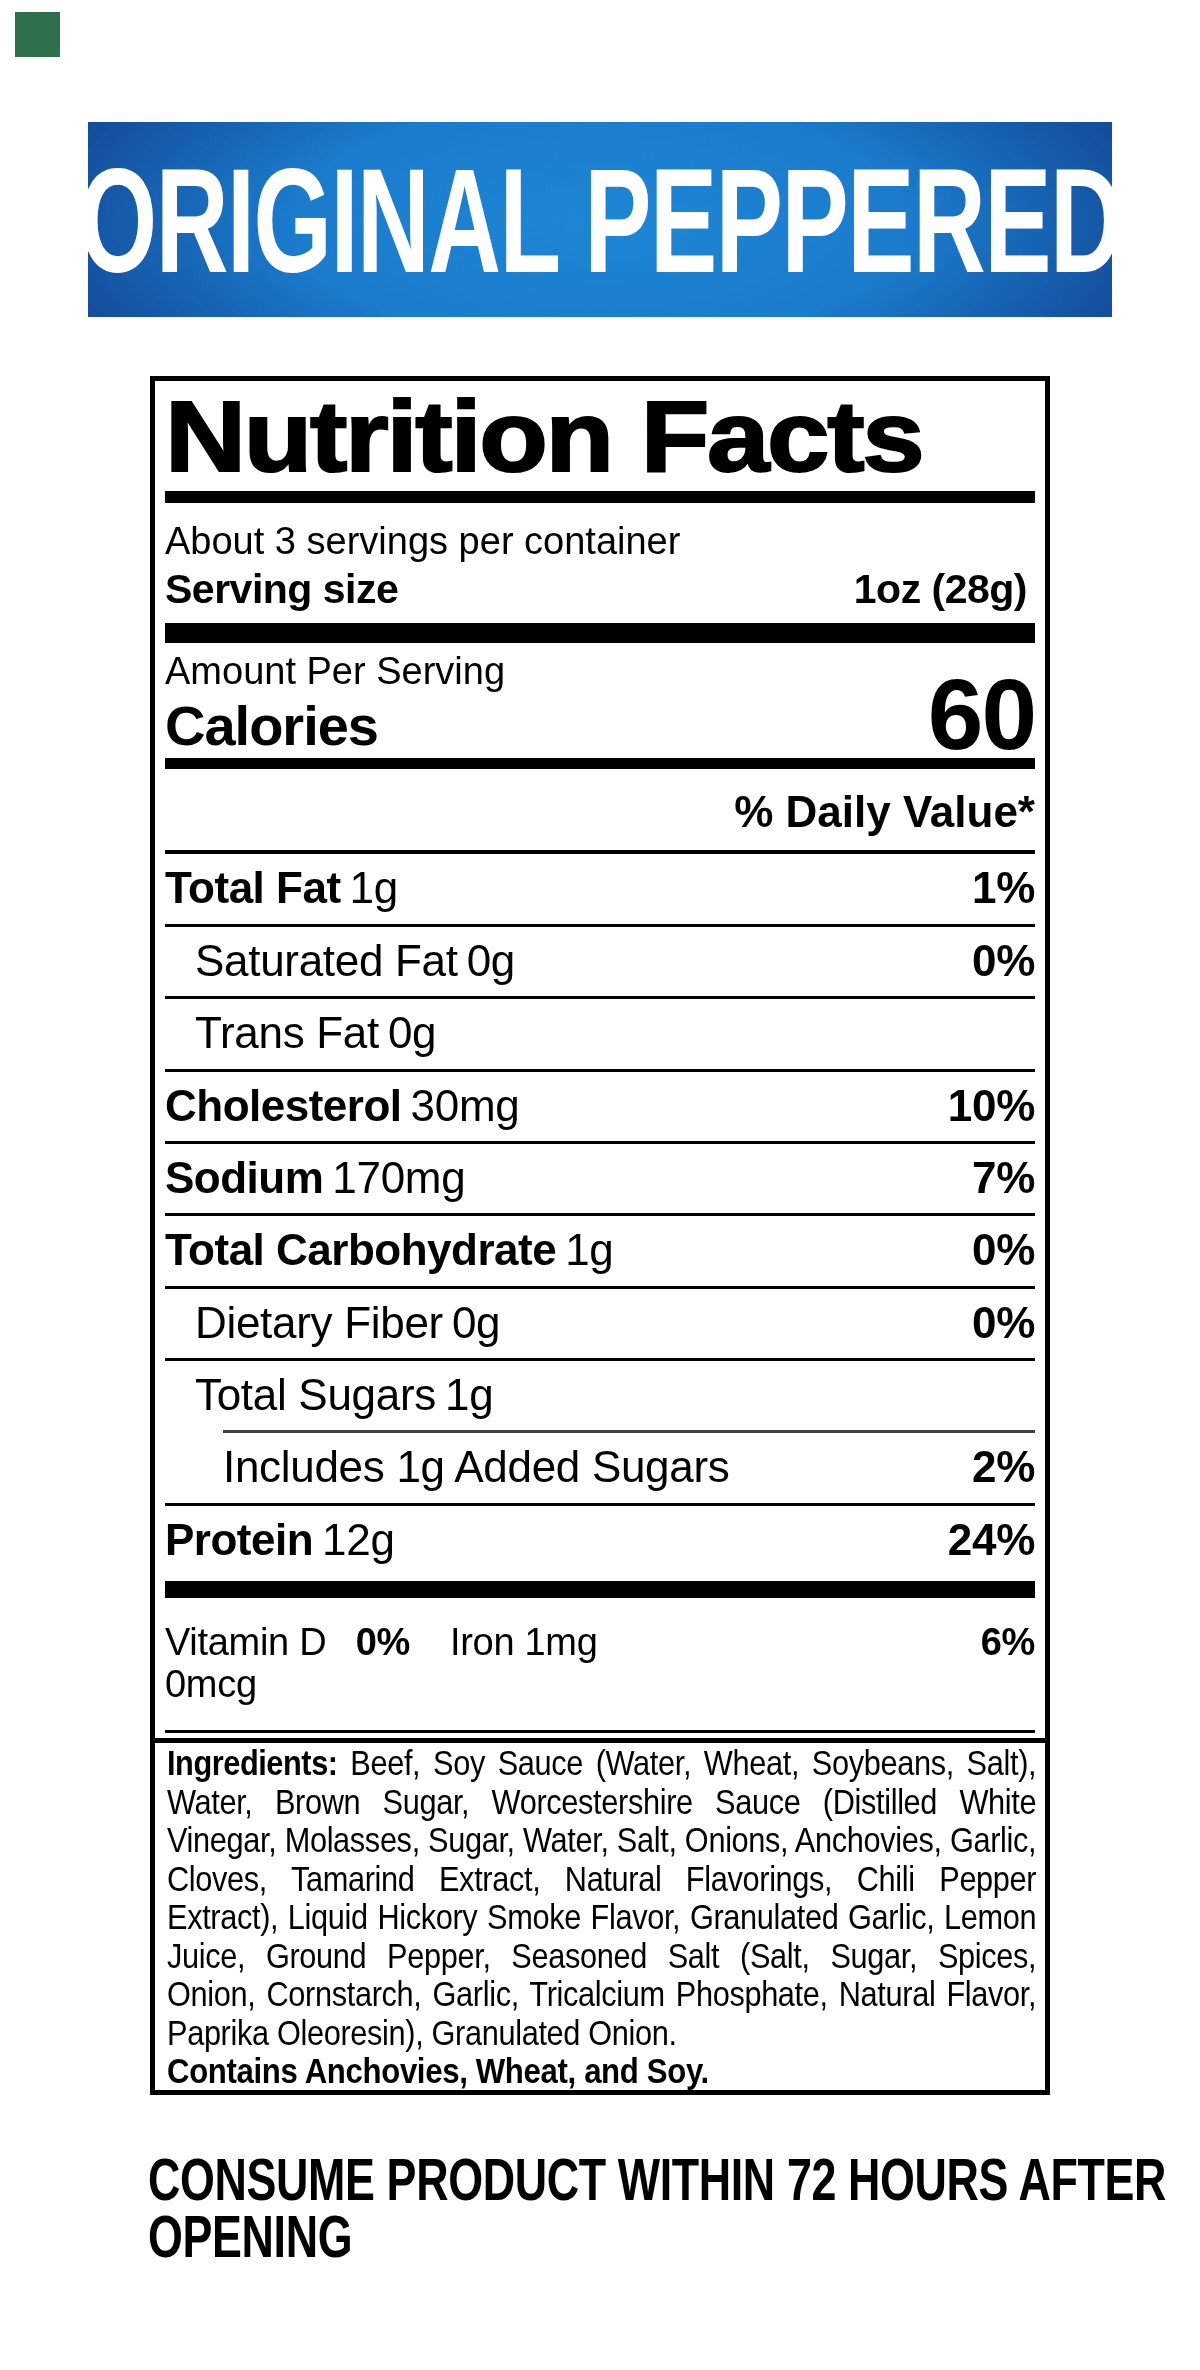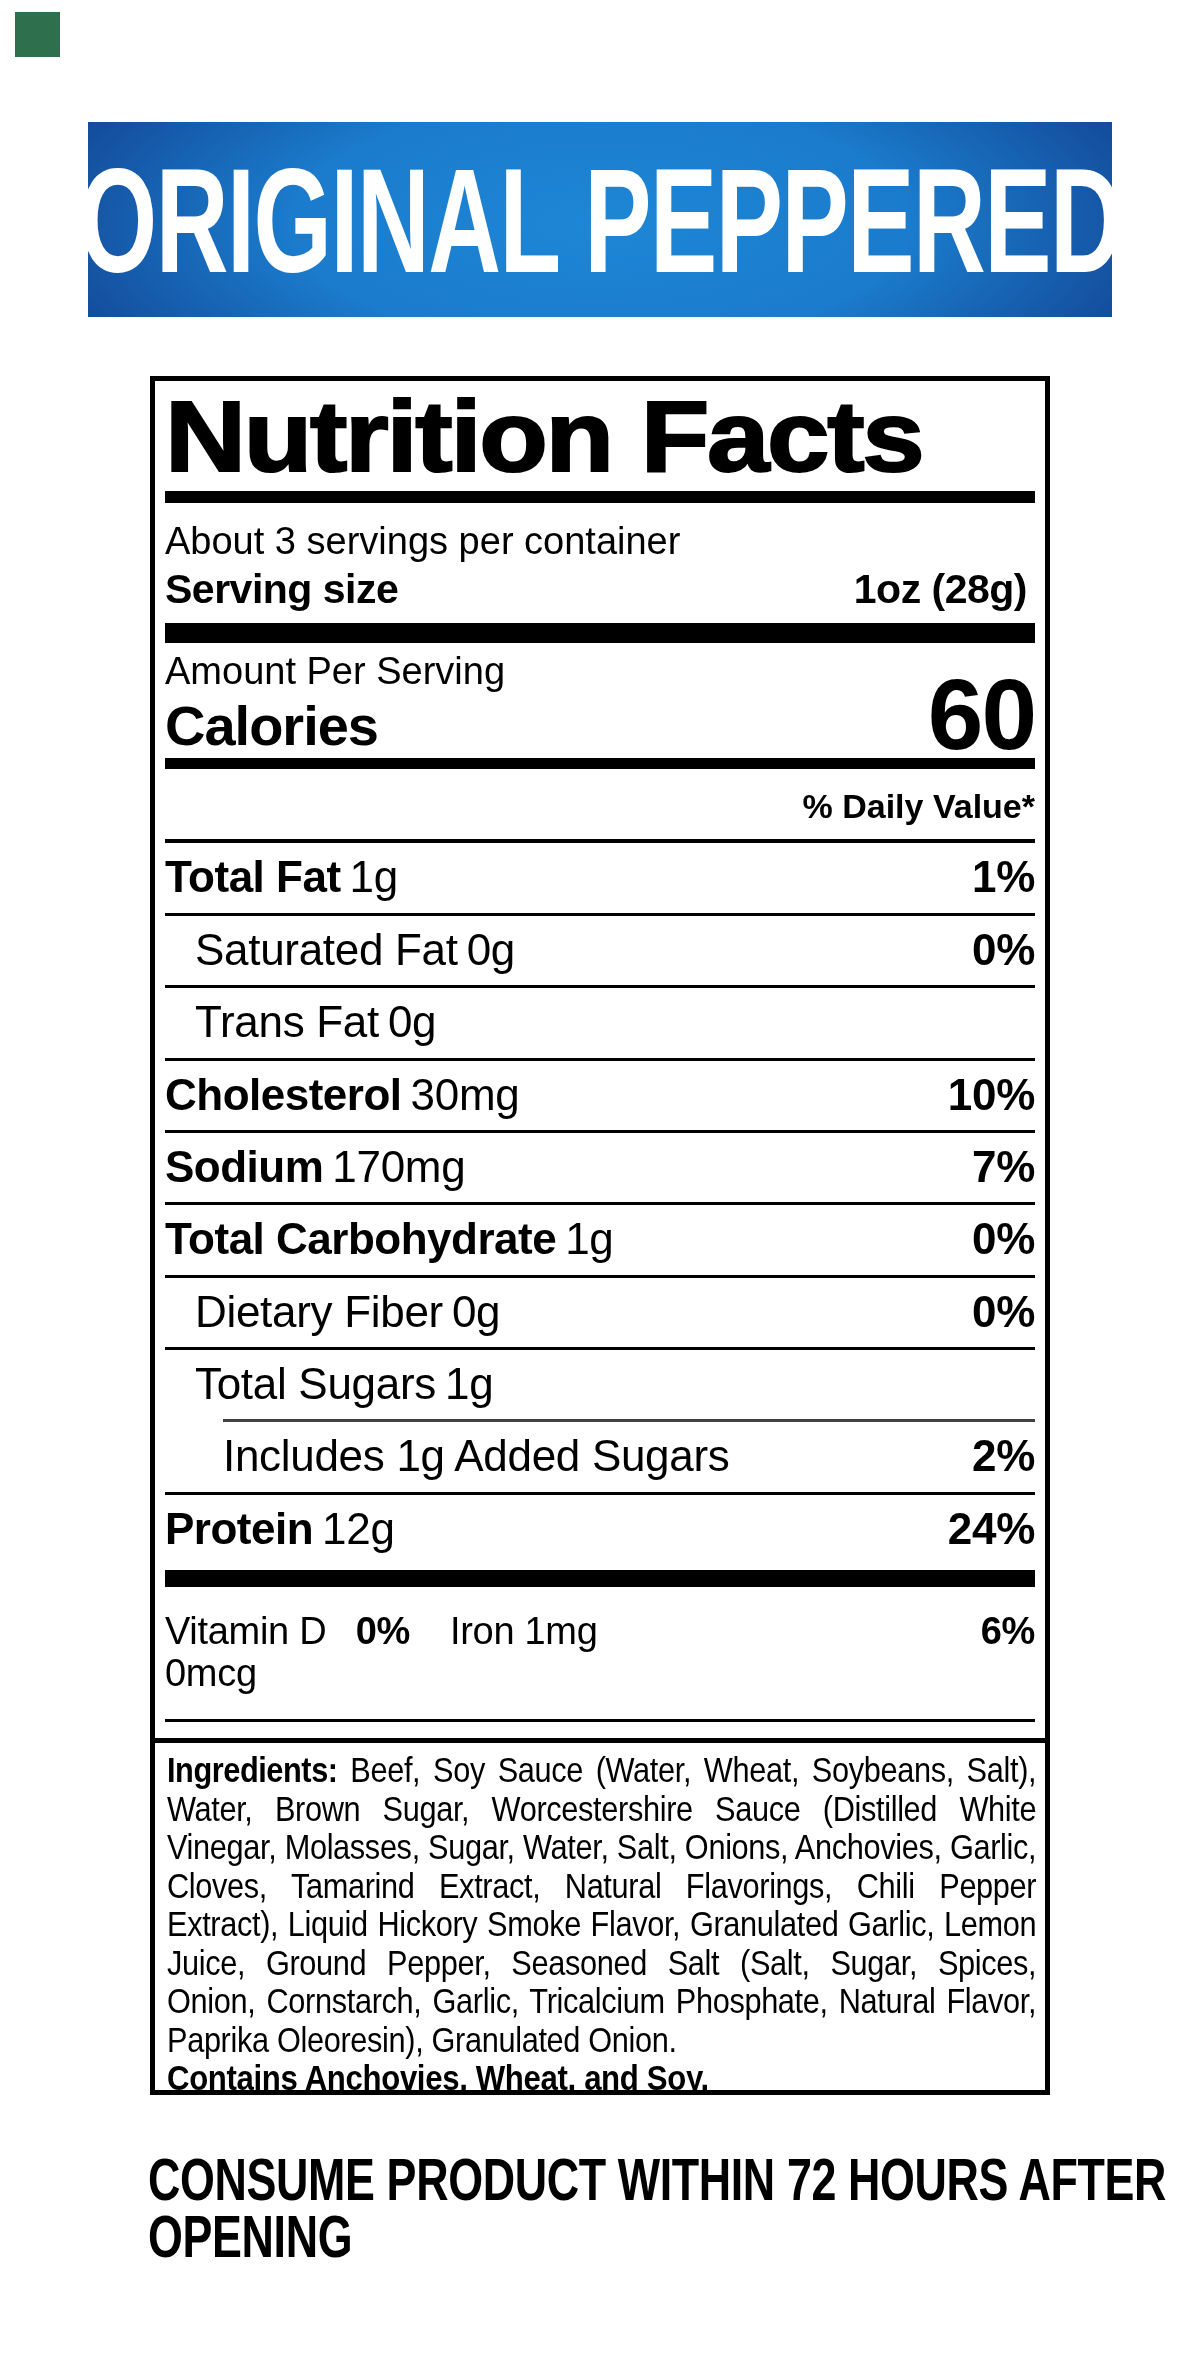--- a/index.html
+++ b/index.html
@@ -40,21 +40,21 @@
 
   .nf-servings{font-size:38px;line-height:1.12;margin-top:17px;}
   .nf-ssrow{display:flex;justify-content:space-between;align-items:baseline;
     font-size:41px;font-weight:bold;margin:4px 8px 10px 0;letter-spacing:-0.5px;}
 
   .nf-cal{display:flex;justify-content:space-between;align-items:flex-end;padding:8px 0 4px 0;}
   .nf-aps{font-size:38px;line-height:1.1;}
   .nf-cal-word{font-size:56px;font-weight:bold;letter-spacing:-1px;line-height:1.02;margin-top:4px;}
   .nf-cal-num{font-size:100px;font-weight:bold;line-height:0.8;letter-spacing:-2px;}
 
-  .nf-dv{text-align:right;font-weight:bold;font-size:34px;padding:18px 0 13px 0;}
+  .nf-dv{text-align:right;font-weight:bold;font-size:44px;padding:18px 0 13px 0;}
 
   .nf-row{display:flex;justify-content:space-between;align-items:baseline;
     border-top:3px solid #000;padding:10px 0 11px 0;font-size:44px;line-height:1.1;letter-spacing:-0.3px;}
   .nf-row.first{border-top-width:4px;}
   .nf-row .amt{margin-left:9px;font-weight:normal;}
   .nf-row .pct{font-weight:bold;}
   .ind1{padding-left:30px;}
   .row-includes{margin-left:58px;border-top:3px solid #404040;}
   .nm b{letter-spacing:-0.5px;}
 
@@ -63,21 +63,21 @@
   .vit-row.first{border-top:none;}
   .vit-cell{display:flex;justify-content:space-between;align-items:baseline;}
   .vit-cell.right{padding-left:32px;}
   .vit-cell .pct{font-weight:bold;}
 
   .nf-foot{font-size:27px;line-height:30px;letter-spacing:-0.8px;padding:9px 0 13px 0;}
 
   
   .ing-box{
     position:absolute;left:150px;top:1738px;width:900px;height:357px;box-sizing:border-box;
-    border:5px solid #000;background:#fff;padding:8px 12px;overflow:hidden;
+    border:5px solid #000;background:#fff;padding:1px 12px;overflow:hidden;
   }
   .ing-scale{width:990px;transform:scaleX(0.878);transform-origin:left top;
     font-size:35px;line-height:38.5px;letter-spacing:-0.4px;}
   .ing-para{text-align:justify;}
   .ing-para b{letter-spacing:-0.5px;}
   .ing-contains{font-weight:bold;font-size:35.5px;}
 
   
   .consume{
     position:absolute;left:148px;top:2152px;width:1250px;

